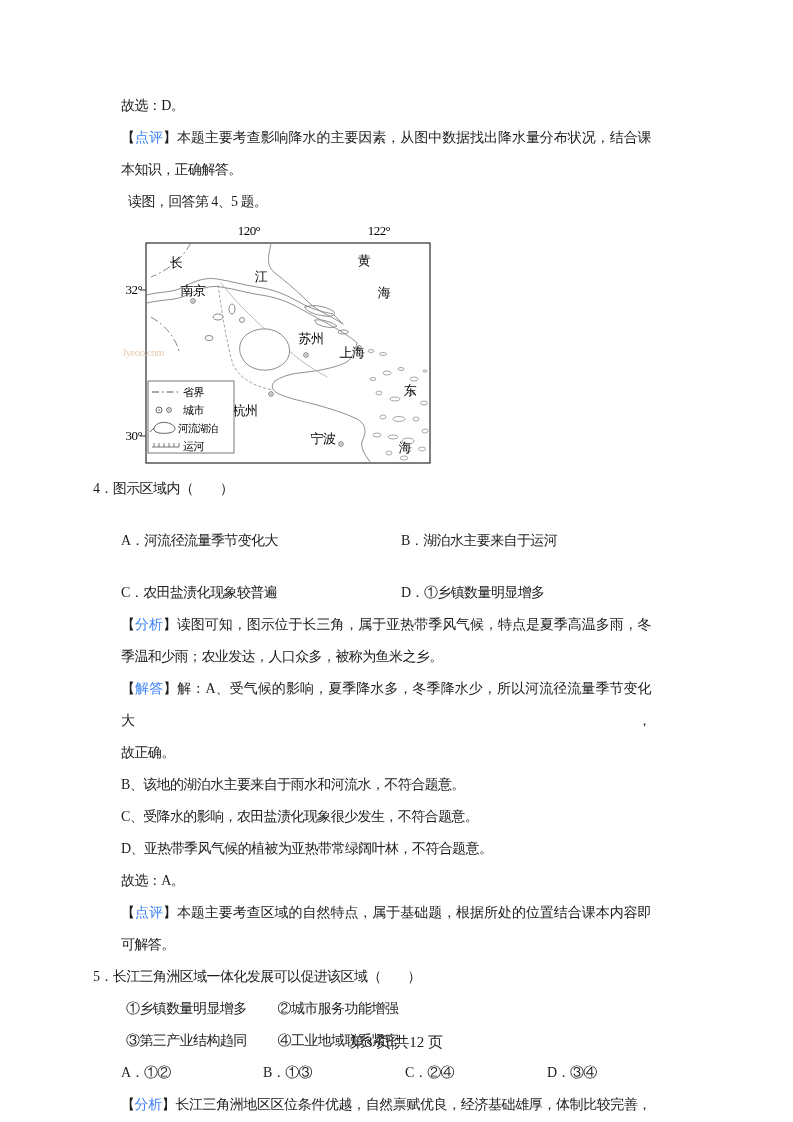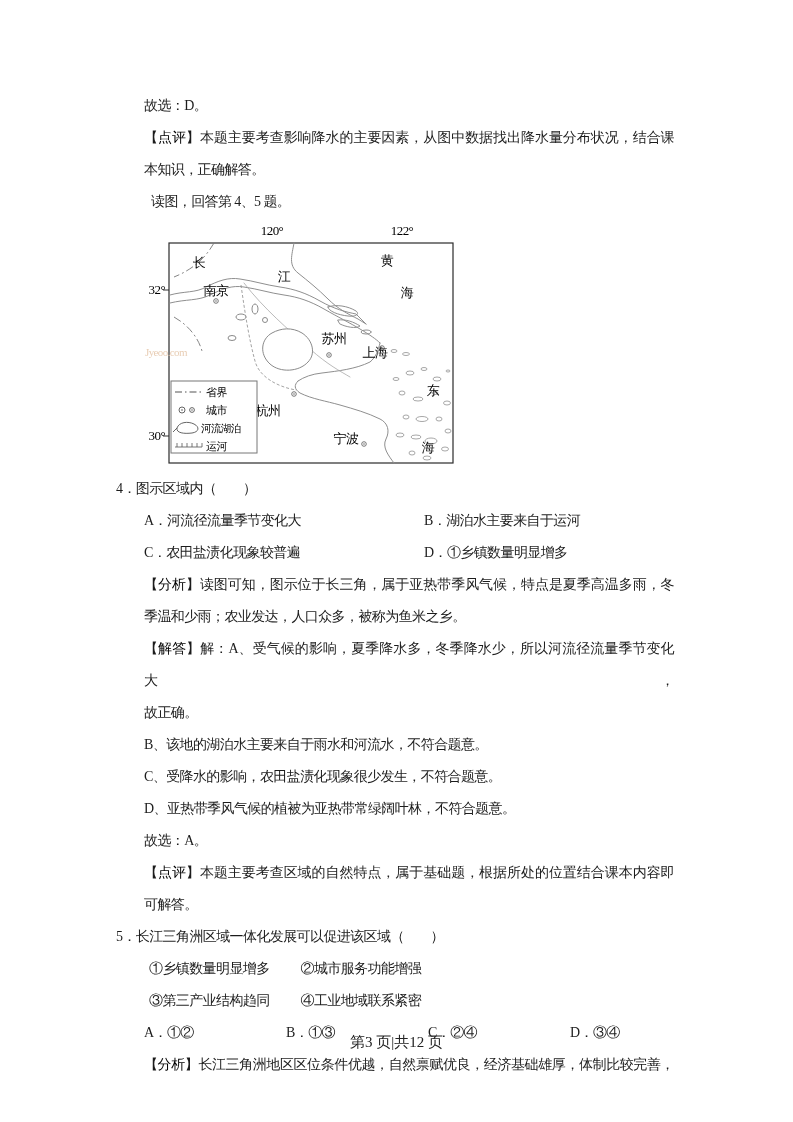--- a/index.html
+++ b/index.html
@@ -6,30 +6,30 @@
   body{background:#ffffff;}
   .page{
     position:relative;
     width:793px;height:1122px;
     background:#ffffff;
     overflow:hidden;
     font-family:"Liberation Serif","DejaVu Serif",serif;
     color:#1c1c1c;
   }
   .content{
-    position:absolute;left:144px;top:90px;width:530px;
+    position:absolute;left:121px;top:90px;width:530px;
     font-size:14px;letter-spacing:-0.6px;
   }
   .ln{line-height:32px;text-align:justify;}
   .jl{text-align:justify;text-align-last:justify;}
   .q{margin-left:-28px;}
   .indent{padding-left:7px;}
   .bk{color:#1c1c1c;}
-  .blab{color:#000000;}
-  .row2{display:flex;}
+  .blab{color:#3b82f6;}
+  .row2{display:flex;margin-top:20px;}
   .row2 .c1{width:280px;flex:0 0 280px;}
   .row4{display:flex;align-items:flex-end;}
   .row4 .c{flex:0 0 142px;}
   .row4 .c:last-child{flex:1 1 auto;}
   .items .i1{display:inline-block;margin-right:28px;font-family:Liberation Mono, monospace;}
   .items{padding-left:5px;}
   .map-wrap{width:322px;height:246px;margin:3px 0 6px 0;position:relative;}
   .map-svg text{font-family:"Liberation Serif","DejaVu Serif",serif;fill:#000;}
   .map-svg .deg{font-size:13px;}
   .map-svg .plc{font-size:13px;}

